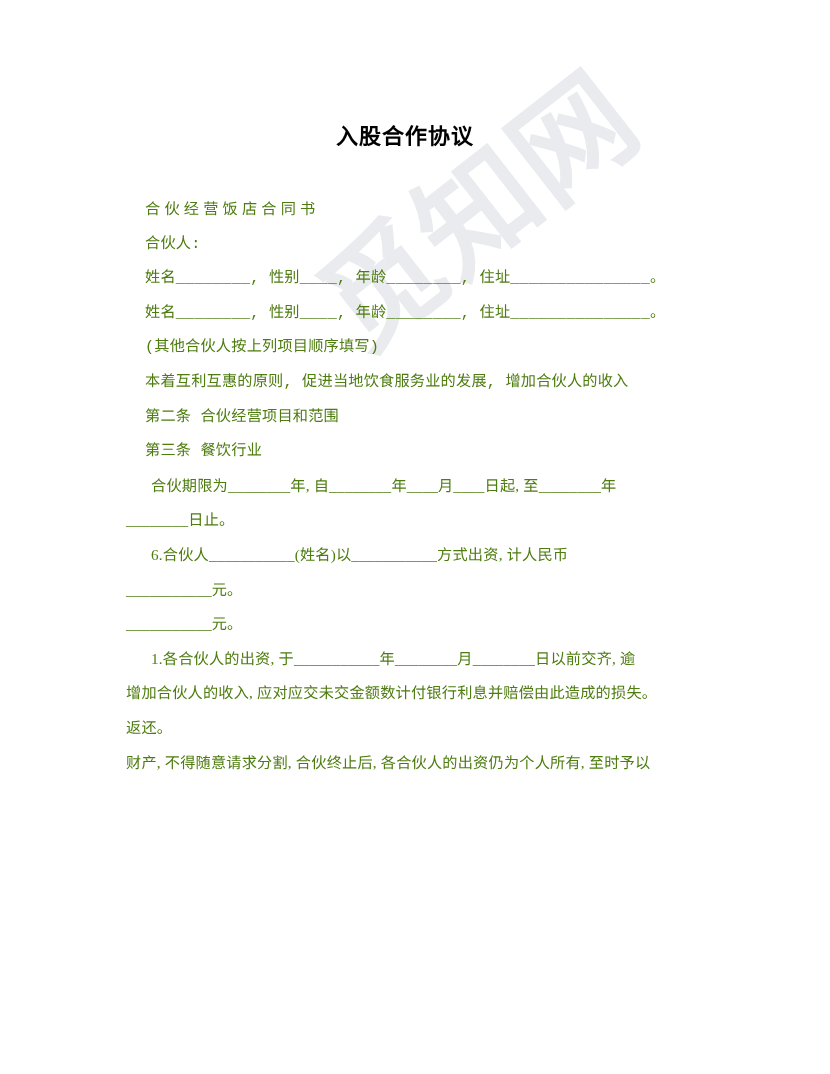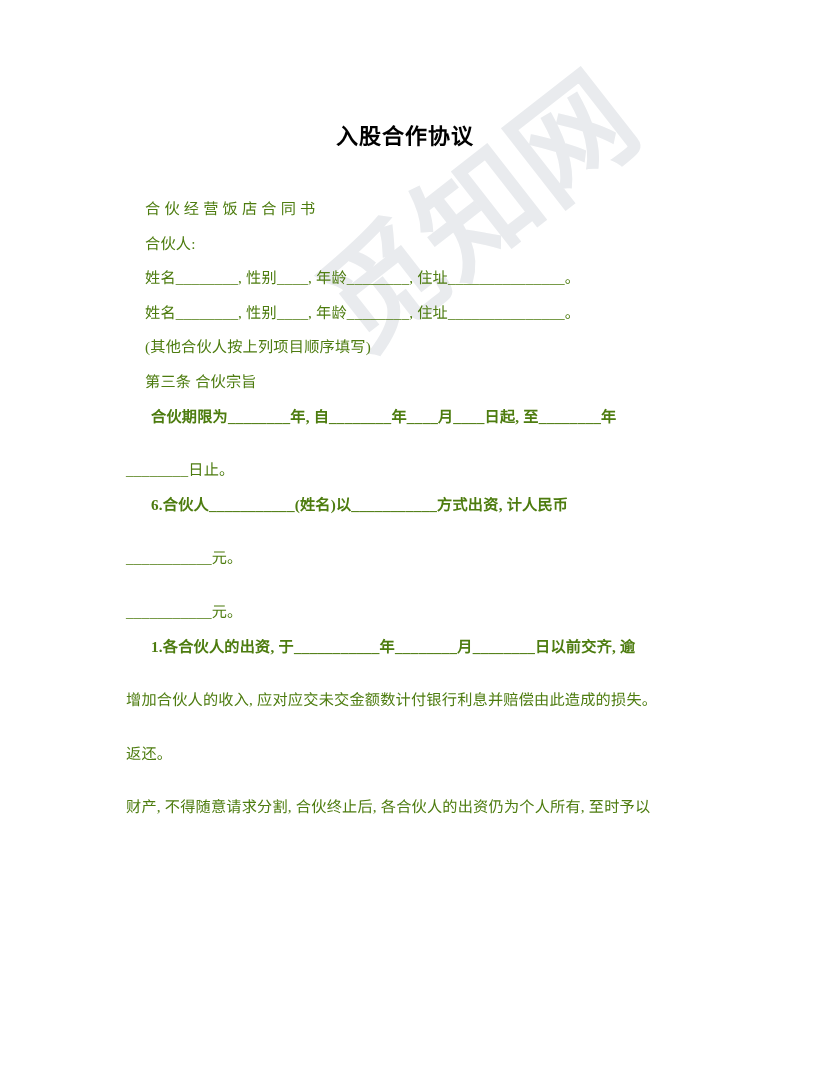--- a/index.html
+++ b/index.html
@@ -80,25 +80,25 @@
 
   .line {
     font-size: 15.2px;
     line-height: 34.6px;
     color: #4d7c0f;
     white-space: pre-wrap;
     word-break: break-all;
     letter-spacing: 0.2px;
   }
   
-  .line.m0 { padding-left: 21px; }
+  .line.m0 { padding-left: 21px; font-family: Liberation Mono, monospace; }
   
-  .line.ind { padding-left: 27px; font-weight: bold; }
+  .line.ind { padding-left: 27px; }
   
-  .line.hang { padding-left: 2px; margin-top: 19px; }
+  .line.hang { padding-left: 2px; }
   
   .line.tracked { padding-left: 21px; letter-spacing: 4.2px; }
 </style>
 </head>
 <body>
 
 <div class="page">
 
   <div class="watermark-layer">
     <div class="watermark">觅知网</div>
@@ -107,21 +107,23 @@
   <div class="doc">
 
     <div class="doc-title">入股合作协议</div>
 
     <div class="body-block">
         <div class="line tracked">合伙经营饭店合同书</div>
         <div class="line m0">合伙人:</div>
         <div class="line m0">姓名________, 性别____, 年龄________, 住址_______________。</div>
         <div class="line m0">姓名________, 性别____, 年龄________, 住址_______________。</div>
         <div class="line m0">(其他合伙人按上列项目顺序填写)</div>
-        <div class="line m0">第三条 合伙宗旨</div>
+        <div class="line m0">本着互利互惠的原则, 促进当地饮食服务业的发展, 增加合伙人的收入</div>
+        <div class="line m0">第二条 合伙经营项目和范围</div>
+        <div class="line m0">第三条 餐饮行业</div>
         <div class="line ind">合伙期限为________年, 自________年____月____日起, 至________年</div>
         <div class="line hang">________日止。</div>
         <div class="line ind">6.合伙人___________(姓名)以___________方式出资, 计人民币</div>
         <div class="line hang">___________元。</div>
         <div class="line hang">___________元。</div>
         <div class="line ind">1.各合伙人的出资, 于___________年________月________日以前交齐, 逾</div>
         <div class="line hang">增加合伙人的收入, 应对应交未交金额数计付银行利息并赔偿由此造成的损失。</div>
         <div class="line hang">返还。</div>
         <div class="line hang">财产, 不得随意请求分割, 合伙终止后, 各合伙人的出资仍为个人所有, 至时予以</div>
       </div>

